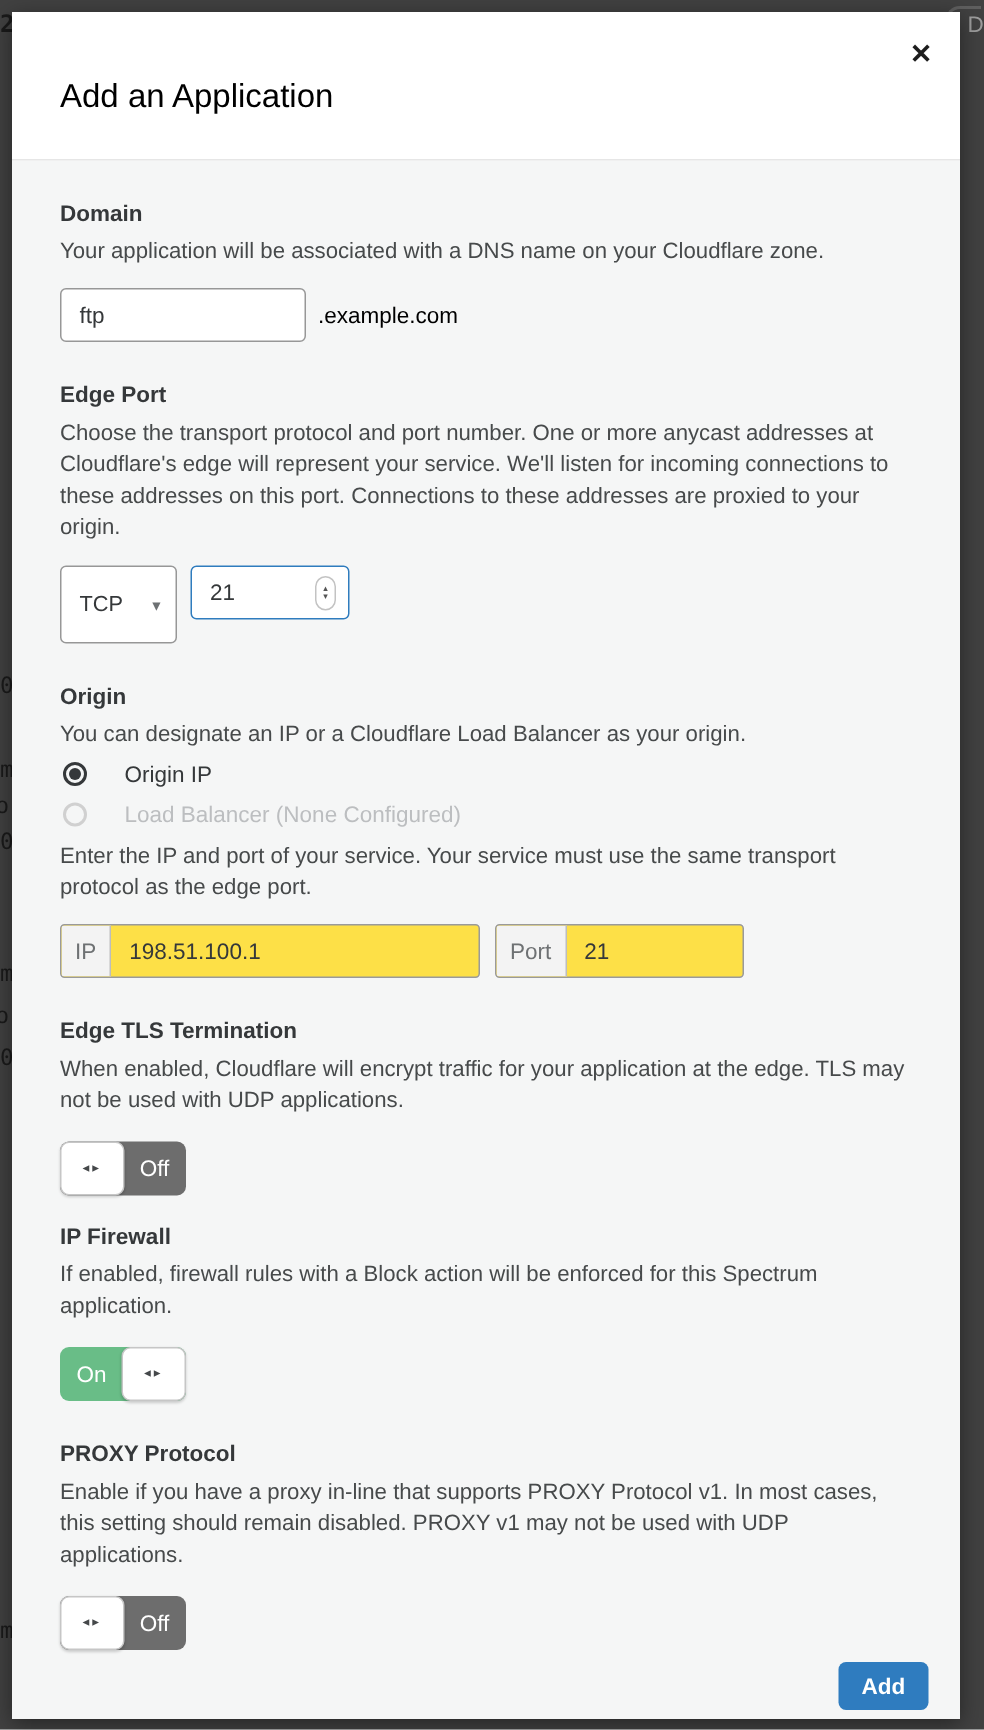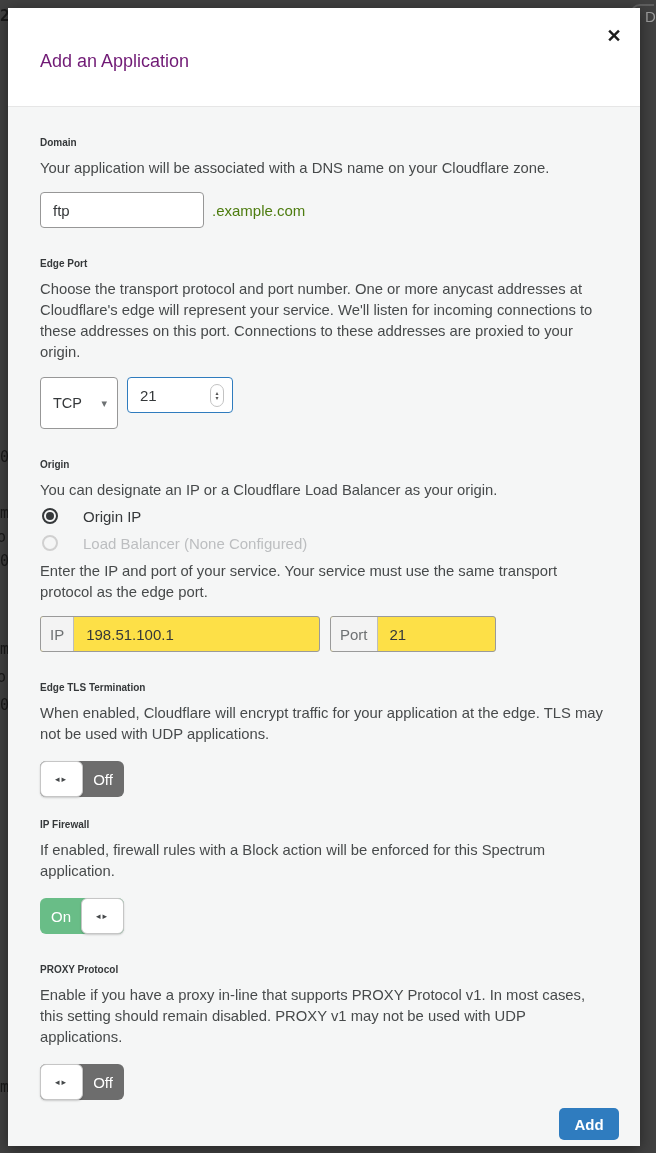--- a/index.html
+++ b/index.html
@@ -41,49 +41,49 @@
     background:#f5f6f6;
     box-shadow:0 3px 14px rgba(0,0,0,.45);
     display:flex; flex-direction:column;
   }
   .modal-header {
     height:99px; background:#ffffff; border-bottom:1px solid #e6e6e6;
     position:relative; flex:0 0 auto;
   }
   .modal-title {
     position:absolute; left:32px; top:43px;
-    font-size:18px; font-weight:400; color:#701a75;
+    font-size:22px; font-weight:400; color:#000000;
   }
   .close-button {
     position:absolute; top:15px; right:13px;
     width:26px; height:26px;
     display:flex; align-items:center; justify-content:center;
     font-size:18px; font-weight:bold; color:#1d1d1d; cursor:pointer;
     background:none; border:none;
   }
   .modal-body { padding:0 30px 0 32px; flex:1 1 auto; }
 
   .section-heading {
     margin-top:26px;
-    font-size:10px; font-weight:bold; color:#35383a; line-height:20px;
+    font-size:15px; font-weight:bold; color:#35383a; line-height:20px;
   }
   .section-desc {
     margin-top:5px;
     font-size:14.8px; color:#474a4b; line-height:21px; max-width:582px;
   }
 
   
   .domain-row { margin-top:13px; display:flex; align-items:center; }
   .text-input {
     width:164px; height:36px; background:#fff;
     border:1px solid #979797; border-radius:4px;
     padding:0 12px; font-size:15px; color:#35383a;
     font-family:"Liberation Sans", sans-serif;
   }
-  .zone-suffix { margin-left:8px; font-size:15px; color:#4d7c0f; }
+  .zone-suffix { margin-left:8px; font-size:15px; color:#000000; }
 
   
   .edgeport-row { margin-top:14px; display:flex; gap:9px; }
   .select-box {
     width:78px; height:52px; background:#fff;
     border:1px solid #979797; border-radius:4px;
     display:flex; align-items:center; justify-content:space-between;
     padding:0 10px 0 12px; font-size:14.5px; color:#35383a; cursor:pointer;
   }
   .select-chevron { font-size:11px; color:#6d7173; font-family:"DejaVu Sans",sans-serif; }

